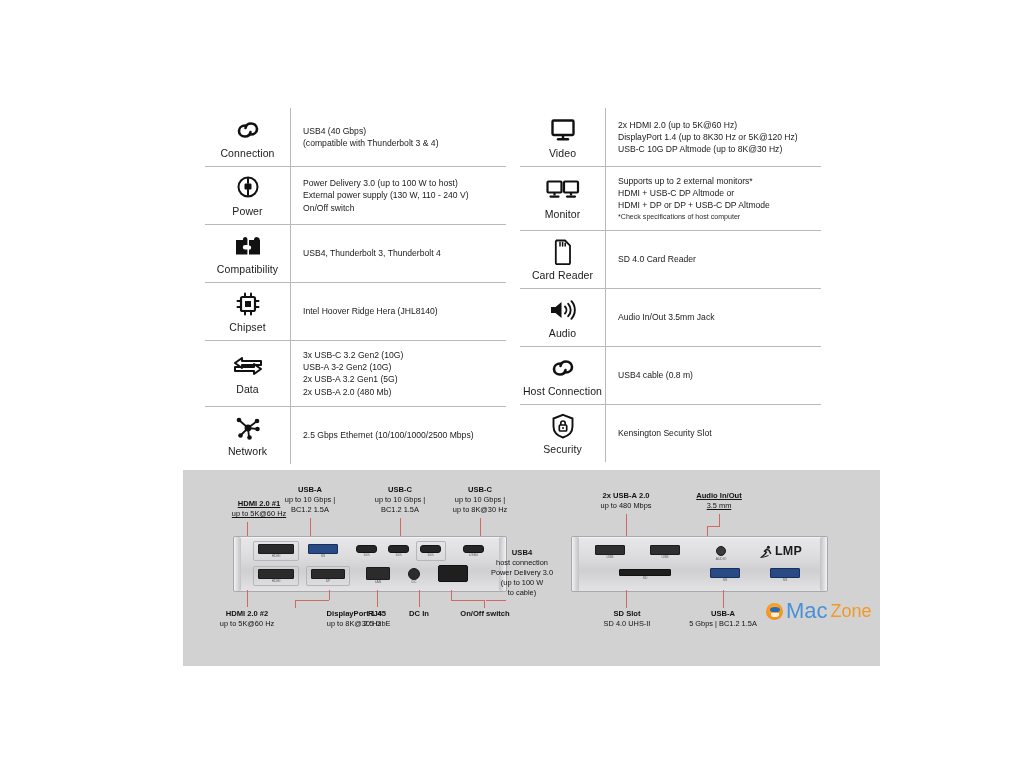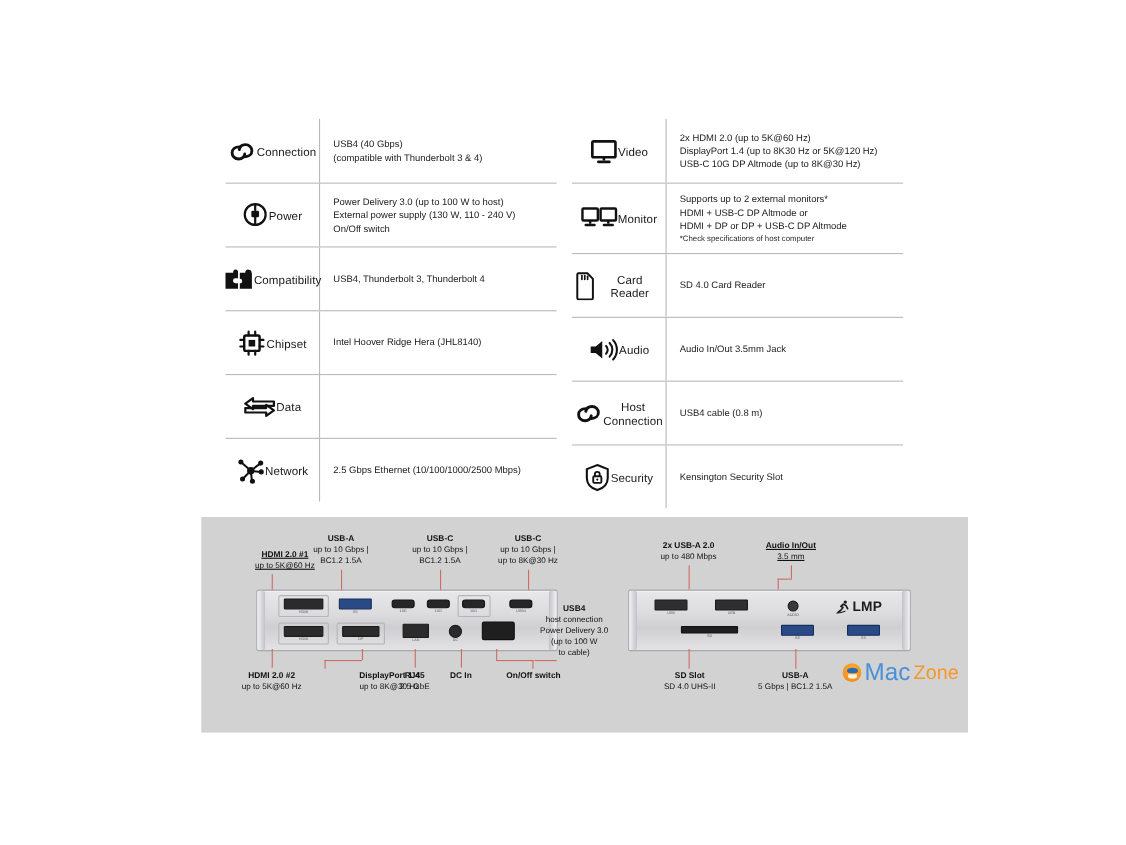--- a/index.html
+++ b/index.html
@@ -36,21 +36,21 @@
     box-sizing: border-box;
   }
   .spec-row.first { border-top: none; }
   .spec-col.right .spec-row.first { border-top: none; }
 
   .spec-icon-cell {
     width: 86px;
     flex: 0 0 86px;
     border-right: 1px solid #b9b9b9;
     display: flex;
-    flex-direction: row;
+    flex-direction: column;
     align-items: center;
     justify-content: center;
     padding: 7px 2px 6px;
     box-sizing: border-box;
   }
   .spec-icon-glyph {
     height: 28px;
     display: flex;
     align-items: center;
     justify-content: center;
@@ -356,20 +356,26 @@
 
     <div class="spec-row">
       <div class="spec-icon-cell">
         <div class="spec-icon-glyph">
           <svg width="30" height="20" viewBox="0 0 30 20">
             <path d="M9 2 L2 7 L9 12 L9 9 L28 9 L28 5 L9 5 Z" fill="none" stroke="#111" stroke-width="2" stroke-linejoin="round"></path>
             <path d="M21 8 L28 13 L21 18 L21 15 L2 15 L2 11 L21 11 Z" fill="none" stroke="#111" stroke-width="2" stroke-linejoin="round"></path>
           </svg>
         </div>
         <div class="spec-icon-label">Data</div>
+      </div>
+      <div class="spec-text-cell">
+        <div class="spec-line">3x USB-C 3.2 Gen2 (10G)</div>
+        <div class="spec-line">USB-A 3-2 Gen2 (10G)</div>
+        <div class="spec-line">2x USB-A 3.2 Gen1  (5G)</div>
+        <div class="spec-line">2x USB-A 2.0 (480 Mb)</div>
       </div>
     </div>
 
     <div class="spec-row">
       <div class="spec-icon-cell">
         <div class="spec-icon-glyph">
           <svg width="26" height="24" viewBox="0 0 26 24">
             <g stroke="#111" stroke-width="1.8">
               <path d="M13 12 L4 4"></path>
                 <path d="M13 12 L22 5"></path>

